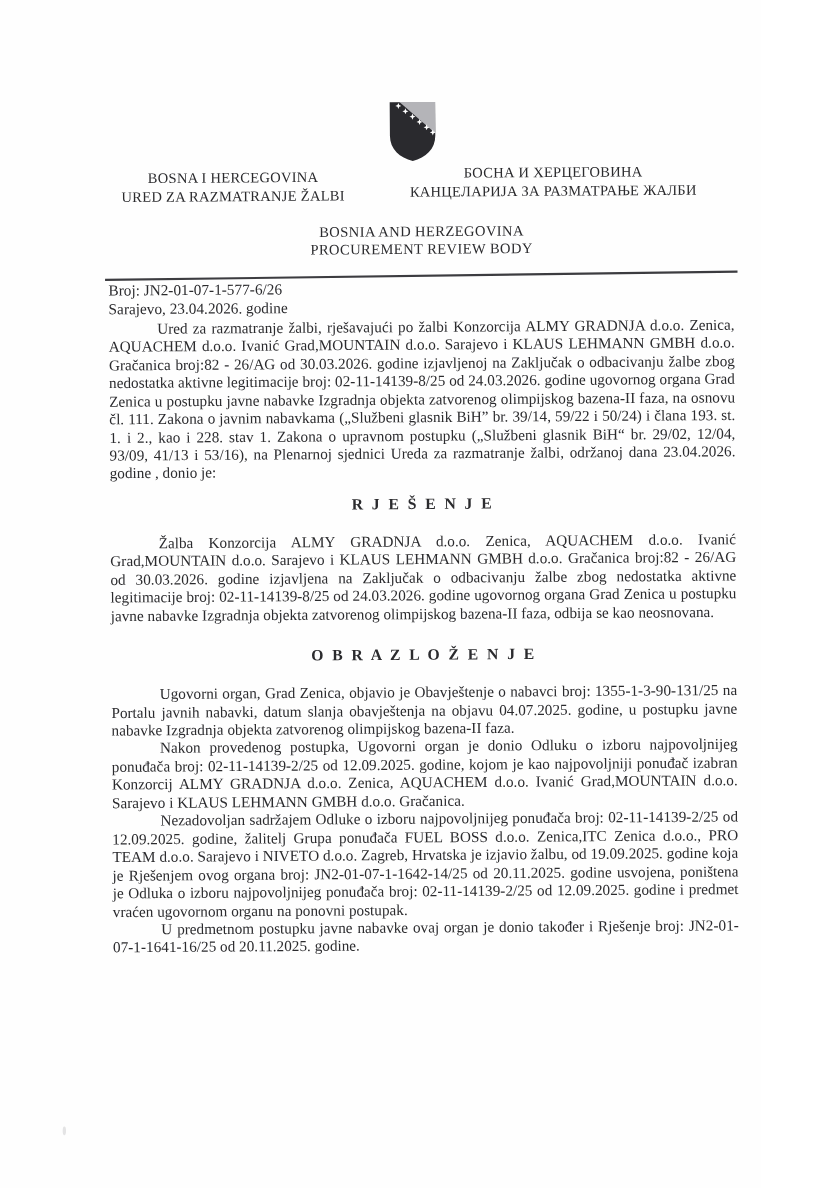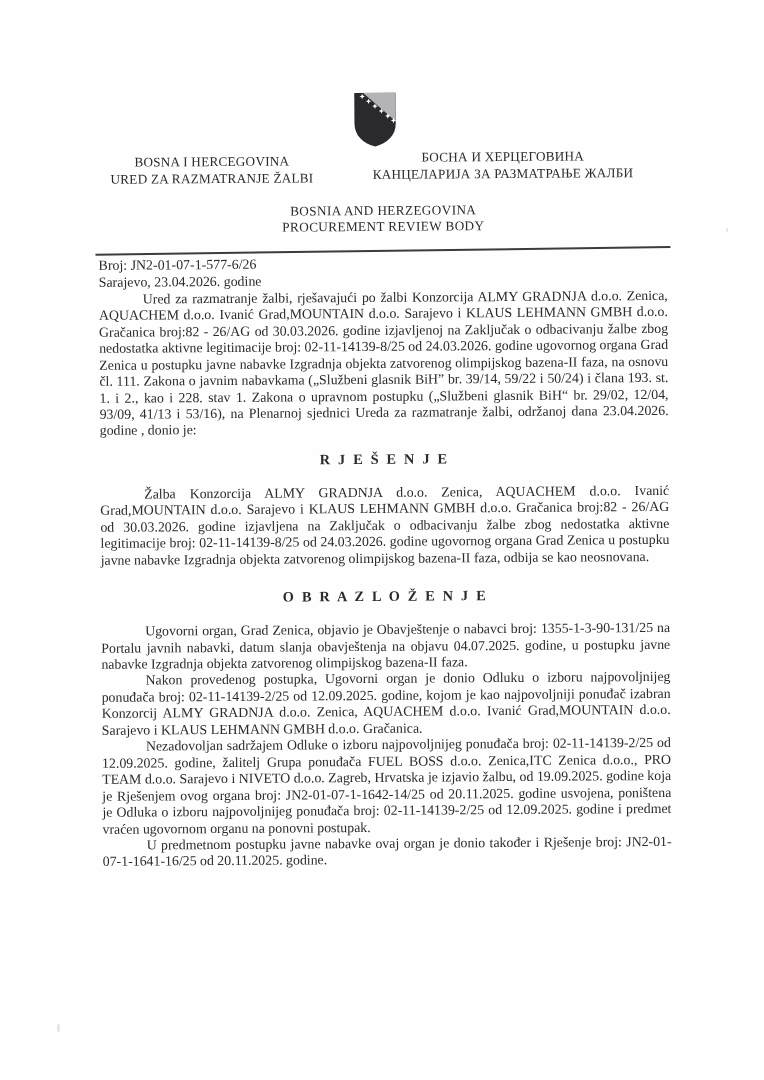--- a/index.html
+++ b/index.html
@@ -8,21 +8,20 @@
     background: #ffffff;
   }
   .sheet {
     position: relative;
     width: 692px;
     height: 1080px;
     background: #fefefe;
     overflow: hidden;
     font-family: "Liberation Serif", "DejaVu Serif", serif;
     color: #2b2b2e;
-    padding-left: 36px;
   }
   .tilt {
     position: absolute;
     inset: 0;
     transform: rotate(-0.4deg);
     transform-origin: 50% 30%;
   }
   .coa {
     position: absolute;
     left: 352px;

